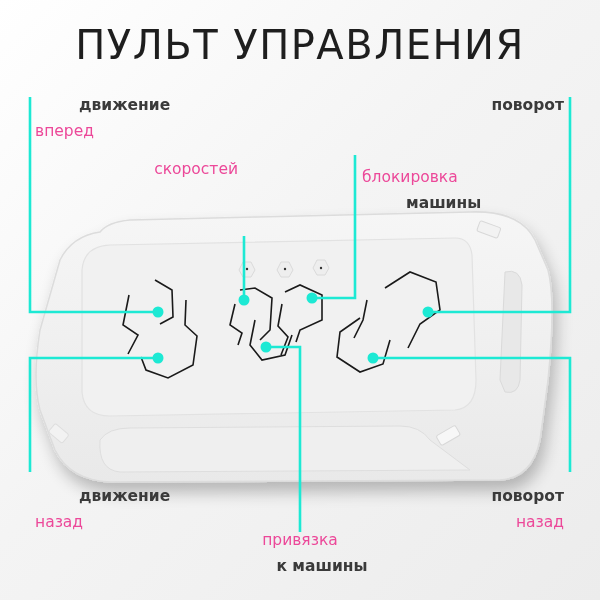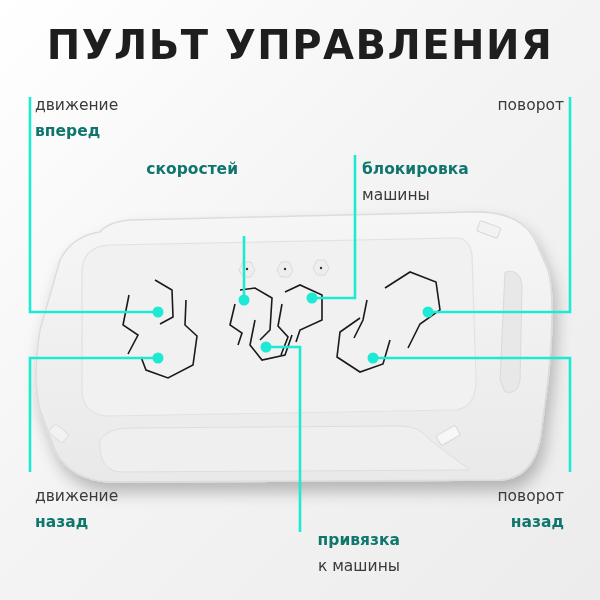--- a/index.html
+++ b/index.html
@@ -5,29 +5,29 @@
   html, body { margin: 0; padding: 0; }
   body {
     width: 600px; height: 600px; overflow: hidden; position: relative;
     background: linear-gradient(135deg, #ffffff 0%, #f4f4f4 45%, #ececec 100%);
     font-family: "DejaVu Sans", sans-serif;
     color: #2a2a2a;
   }
   .title {
     position: absolute; left: 0; top: 22px; width: 600px; text-align: center;
     font-family: "DejaVu Sans", sans-serif;
-    font-size: 40px; letter-spacing: 1.5px; color: #1e1e1e; font-weight: bold;
+    font-size: 40px; letter-spacing: 1.5px; color: #1e1e1e; font-weight: normal;
   }
   .label {
     position: absolute; font-size: 15.5px; line-height: 26px; color: #3a3a3a;
   }
-  .label .light { font-weight: normal; display: block; }
-  .label .bold { font-weight: bold; display: block; color: #0f766e; }
+  .label .light { font-weight: bold; display: block; margin-left: 44px; }
+  .label .bold { font-weight: normal; display: block; color: #ec4899; }
   .label.right { text-align: right; }
-  .label.center { text-align: right; }
+  .label.center { text-align: center; }
   svg.overlay { position: absolute; left: 0; top: 0; }
 </style>
 </head>
 <body>
 
 <div class="title">ПУЛЬТ УПРАВЛЕНИЯ</div>
 
 <svg class="overlay" width="600" height="600" viewBox="0 0 600 600">
   <defs>
     <linearGradient id="bodyGrad" x1="0" y1="0" x2="0" y2="1">
@@ -110,21 +110,21 @@
 
 <div class="label" style="left:35px; top:92px;">
   <span class="light">движение</span>
   <span class="bold">вперед</span>
 </div>
 
 <div class="label right" style="right:362px; top:156px;">
   <span class="bold">скоростей</span>
 </div>
 
-<div class="label" style="left:362px; top:156px;">
+<div class="label" style="left:362px; top:164px;">
   <span class="bold">блокировка</span>
   <span class="light" style="text-align:left">машины</span>
 </div>
 
 <div class="label right" style="right:36px; top:92px;">
   <span class="light">поворот</span>
 </div>
 
 <div class="label" style="left:35px; top:483px;">
   <span class="light">движение</span>

